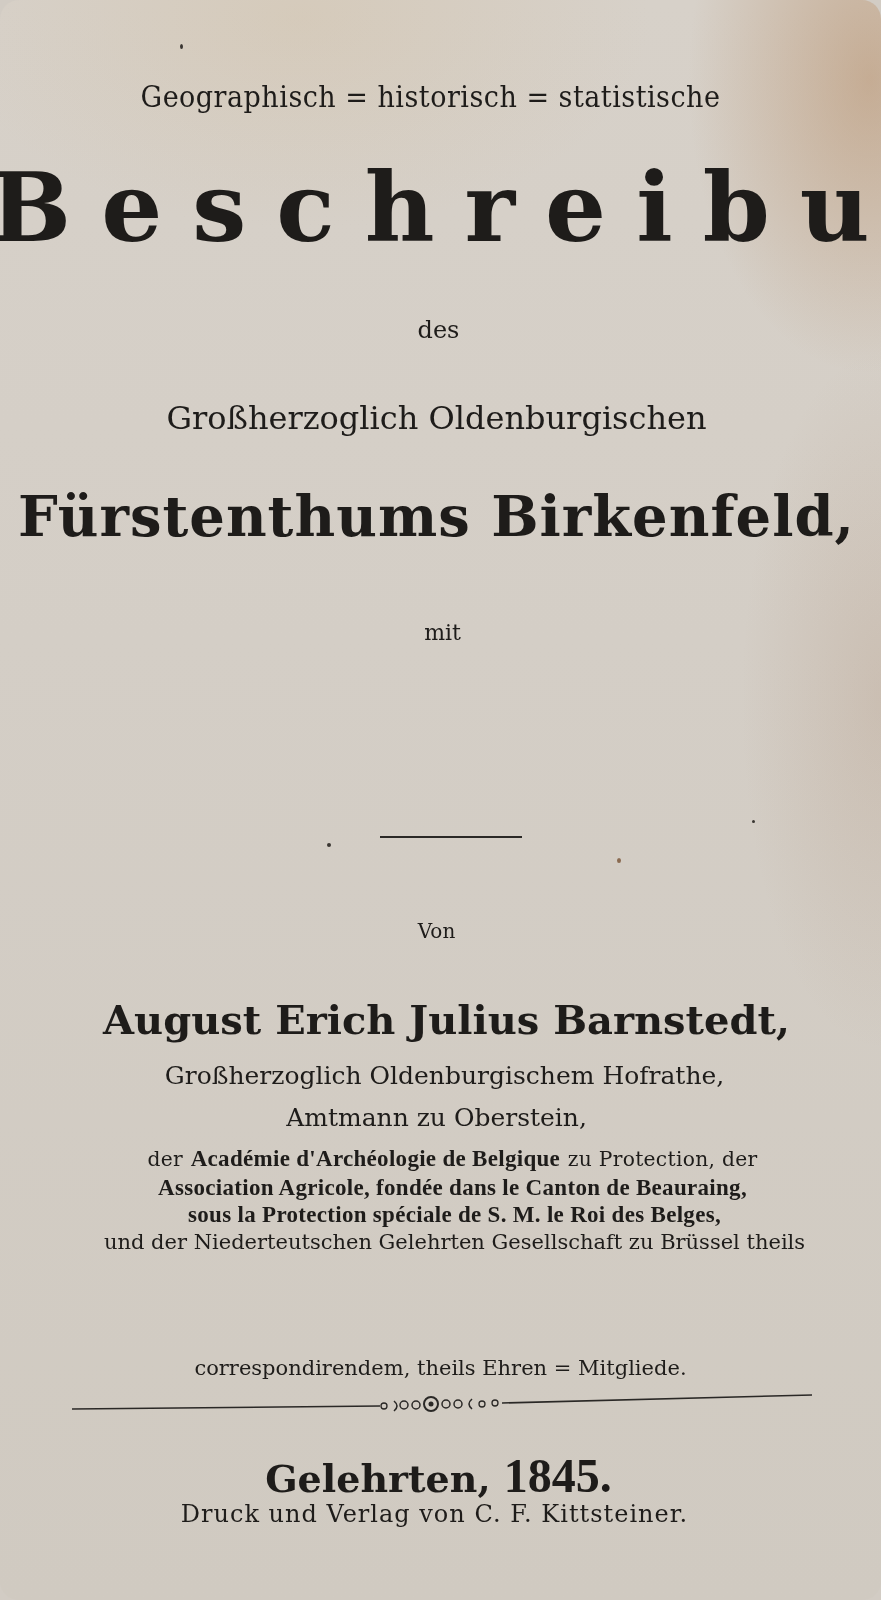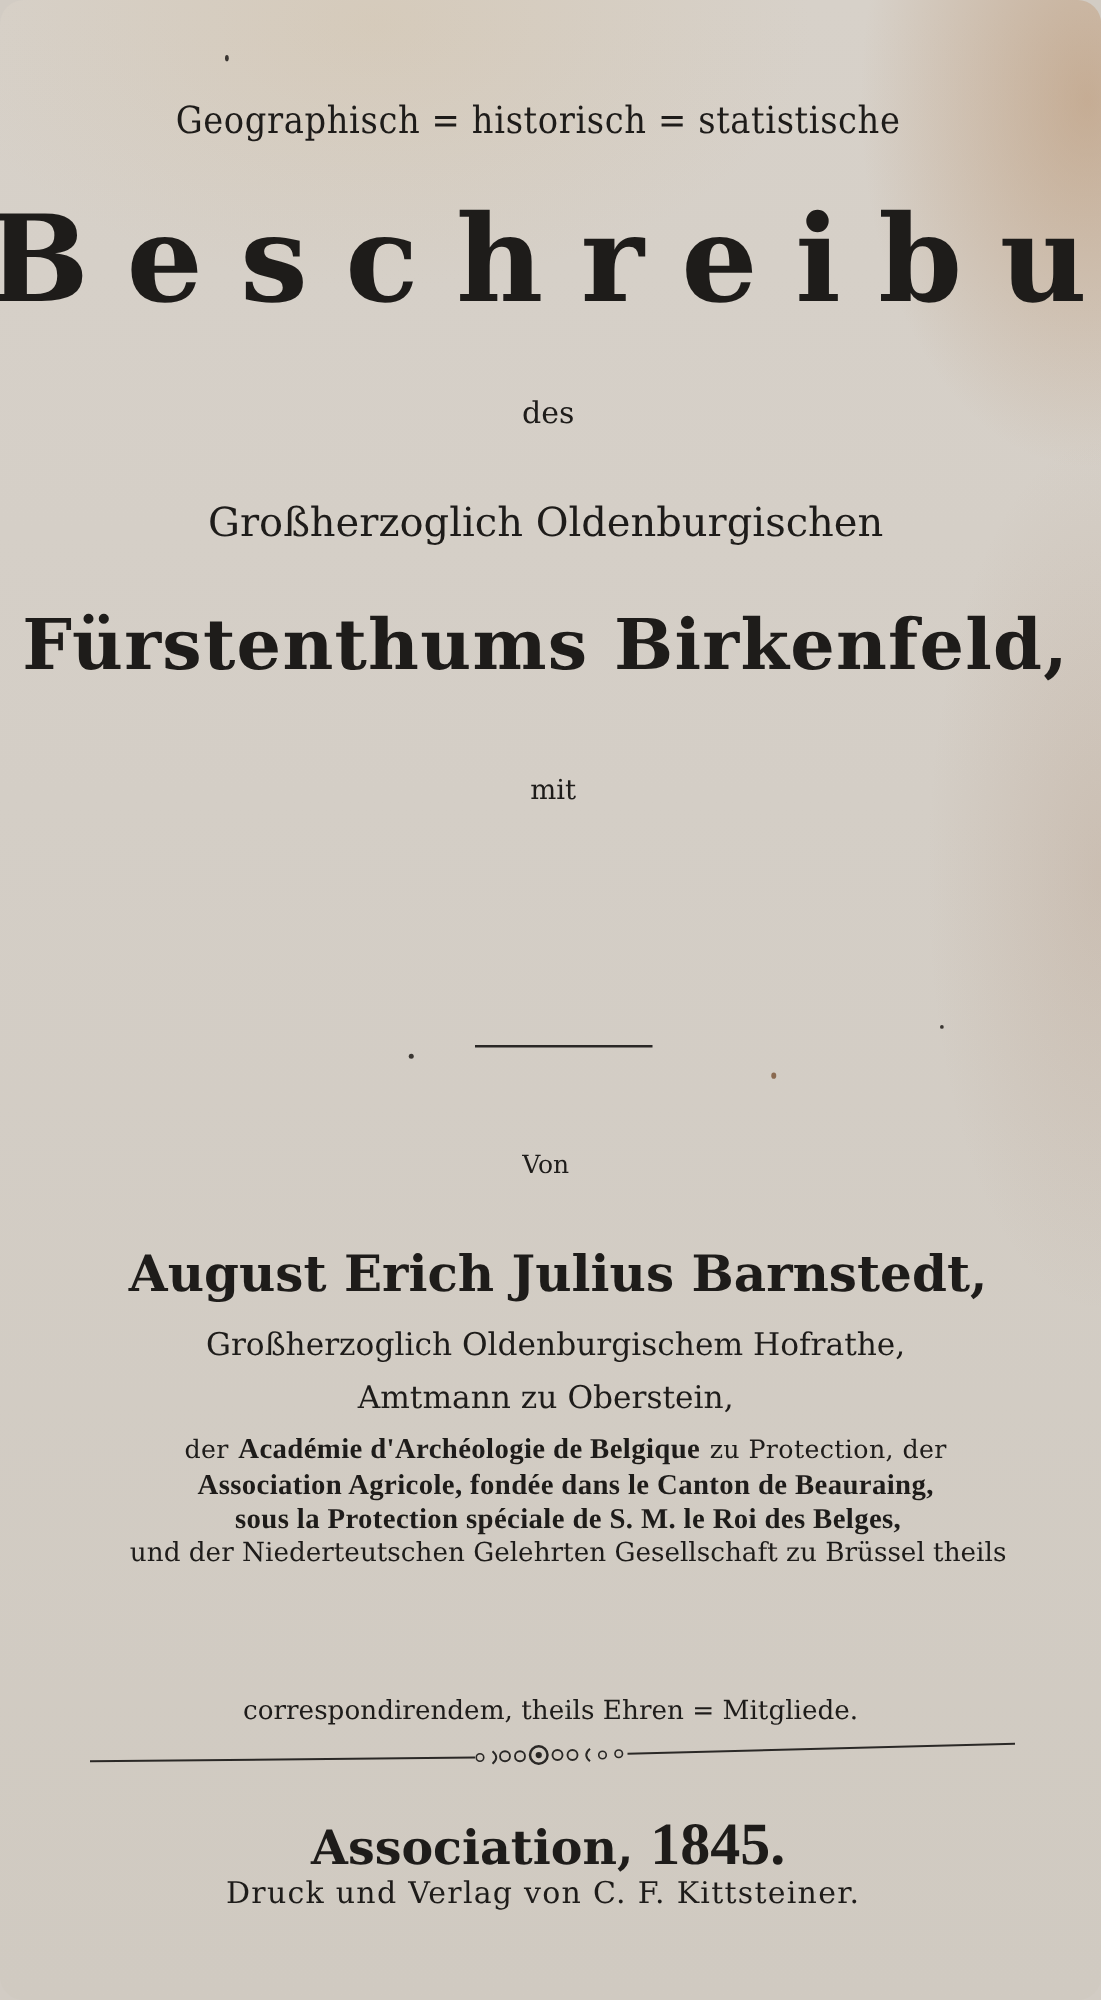--- a/index.html
+++ b/index.html
@@ -199,21 +199,21 @@
     <circle cx="359" cy="15" r="7" fill="none" stroke="#2a2826" stroke-width="2"></circle>
     <circle cx="359" cy="15" r="2.5" fill="#2a2826"></circle>
     <circle cx="374" cy="15" r="4" fill="none" stroke="#2a2826" stroke-width="1.5"></circle>
     <circle cx="386" cy="15" r="4" fill="none" stroke="#2a2826" stroke-width="1.5"></circle>
     <path d="M400 10 q-6 5 0 10" fill="none" stroke="#2a2826" stroke-width="1.6"></path>
     <circle cx="410" cy="15" r="3" fill="none" stroke="#2a2826" stroke-width="1.3"></circle>
     <circle cx="423" cy="14" r="3" fill="none" stroke="#2a2826" stroke-width="1.3"></circle>
   </svg>
 
   <div class="line frak place">
-    <span>Association,</span>
+    <span>Gelehrten,</span>
     <span class="year">1845.</span>
   </div>
 
   <div class="line small-frak printer">Druck und Verlag von C. F. Kittsteiner.</div>
 
   <span class="speck" style="left:180px;top:44px;width:3px;height:5px;"></span>
   <span class="speck" style="left:327px;top:843px;width:4px;height:4px;"></span>
   <span class="speck" style="left:585px;top:432px;width:2px;height:2px;"></span>
   <span class="speck" style="left:752px;top:820px;width:3px;height:3px;"></span>
   <span class="speck" style="left:617px;top:858px;width:4px;height:5px;background:#8a6a50;"></span>

